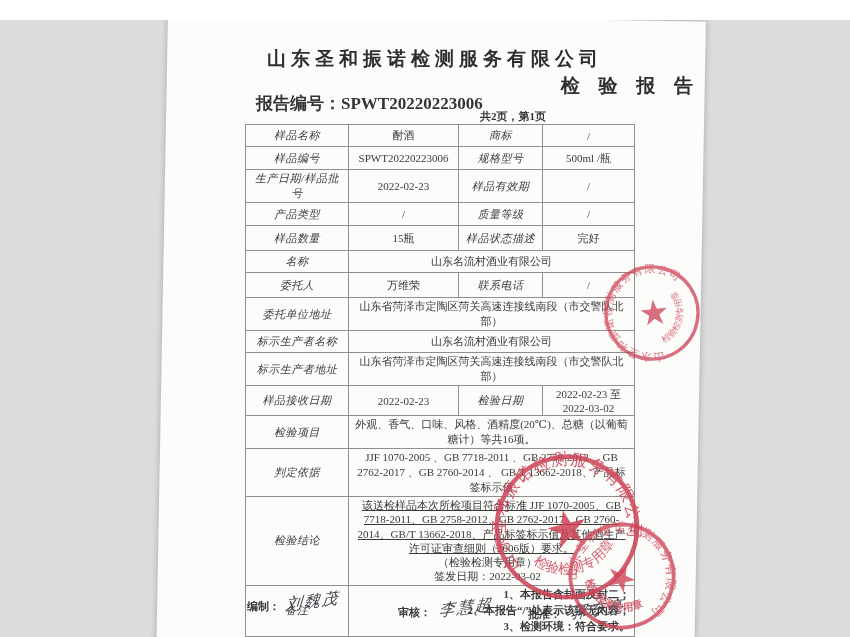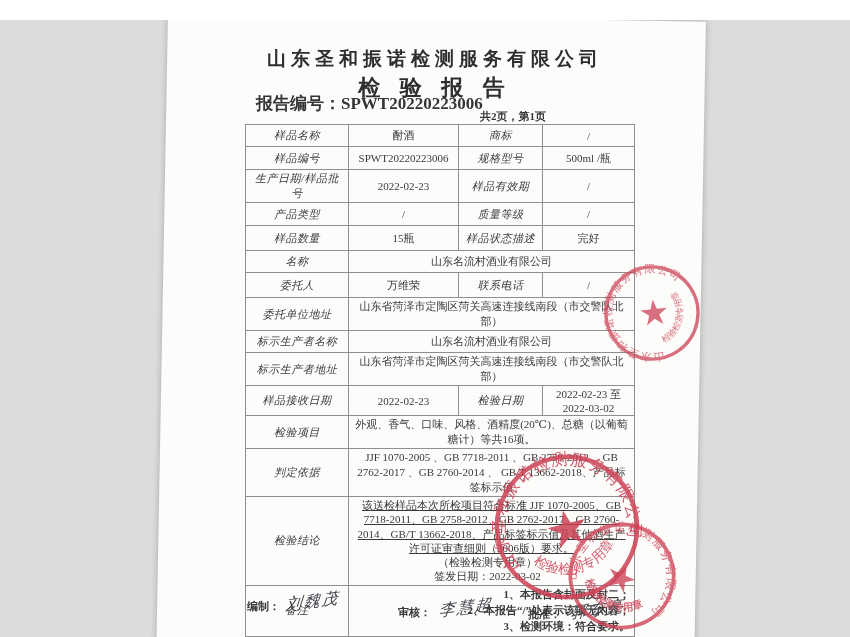--- a/index.html
+++ b/index.html
@@ -4,22 +4,22 @@
 <style>
   html,body{margin:0;padding:0;}
   .screen{position:relative;width:850px;height:637px;background:#dcdcda;overflow:hidden;
           font-family:"Liberation Serif","DejaVu Serif",serif;color:#3c3c3c;margin-top:20px;}
   .paper{position:absolute;left:168px;top:-8px;width:538px;height:636px;background:#fcfcfa;
          transform:rotate(1.05deg);transform-origin:top left;
          box-shadow:0 0 6px rgba(0,0,0,.25);}
   .content{position:absolute;left:0;top:0;width:850px;height:637px;}
   .company-title{position:absolute;left:170px;top:26px;width:530px;text-align:center;
          font-size:19px;font-weight:bold;letter-spacing:5px;color:#2e2e2e;}
-  .report-title{position:absolute;left:170px;top:53px;width:530px;text-align:center;
-         font-size:22px;font-weight:bold;letter-spacing:7px;color:#2e2e2e;}
+  .report-title{position:absolute;left:170px;top:53px;width:530px;text-align:right;
+         font-size:19px;font-weight:bold;letter-spacing:7px;color:#2e2e2e;}
   .report-no{position:absolute;left:256px;top:72px;font-size:17px;font-weight:bold;color:#353535;}
   .page-info{position:absolute;left:480px;top:89px;width:162px;text-align:left;
          font-size:11px;font-weight:bold;color:#353535;}
   table.report{position:absolute;left:245px;top:104px;width:389px;border-collapse:collapse;
          table-layout:fixed;font-size:11px;color:#3a3a3a;}
   table.report td{border:1px solid #8f8f8f;padding:1px 4px;text-align:center;vertical-align:middle;
          overflow:hidden;}
   td.lbl{letter-spacing:0.5px;font-style:italic;}
   td.left{text-align:left;}
   .h24{height:22px}.h25{height:23px}.h27{height:25px}.h30{height:28px}

